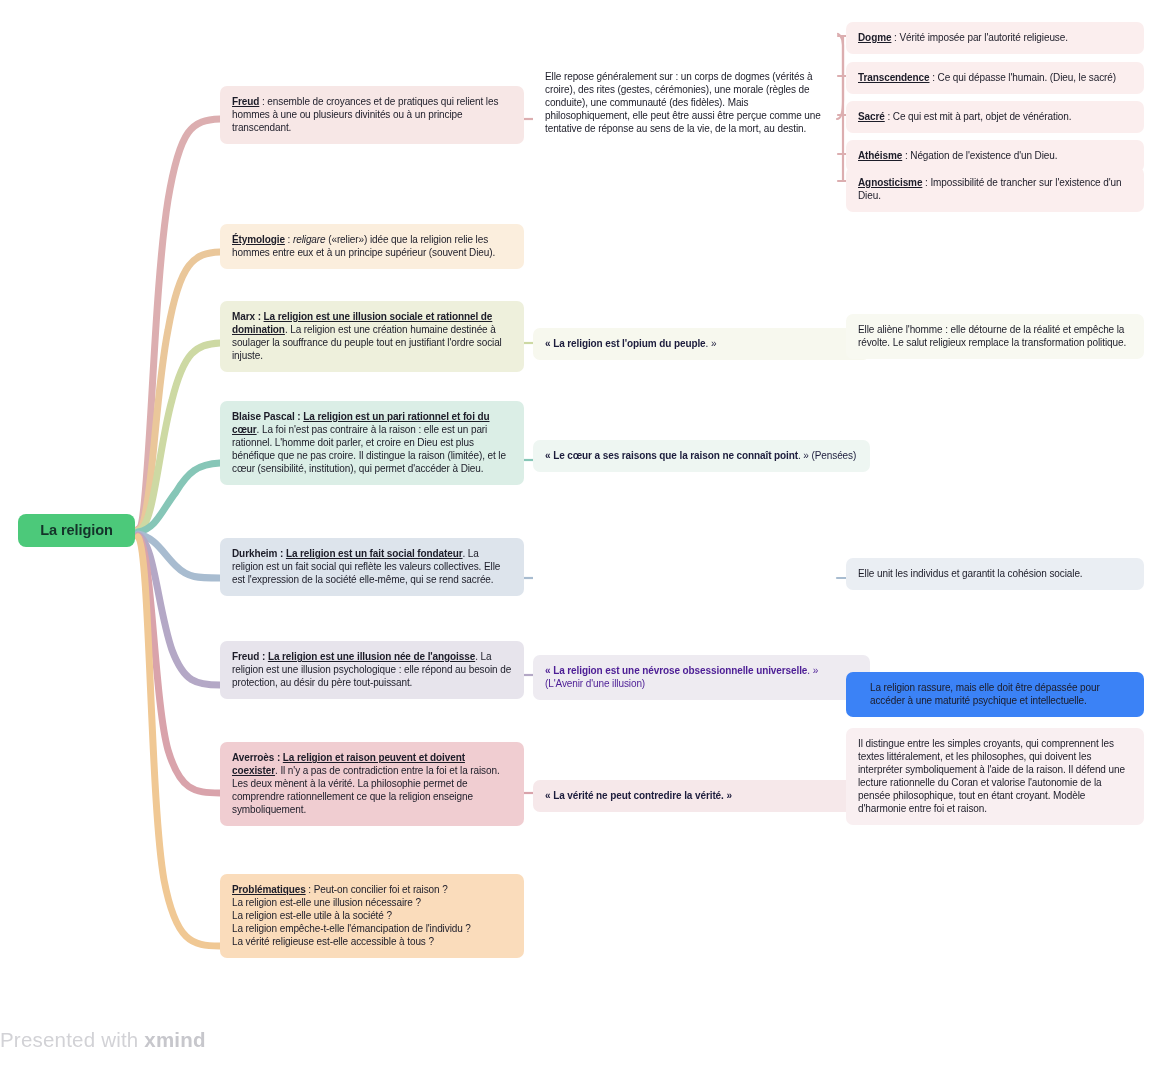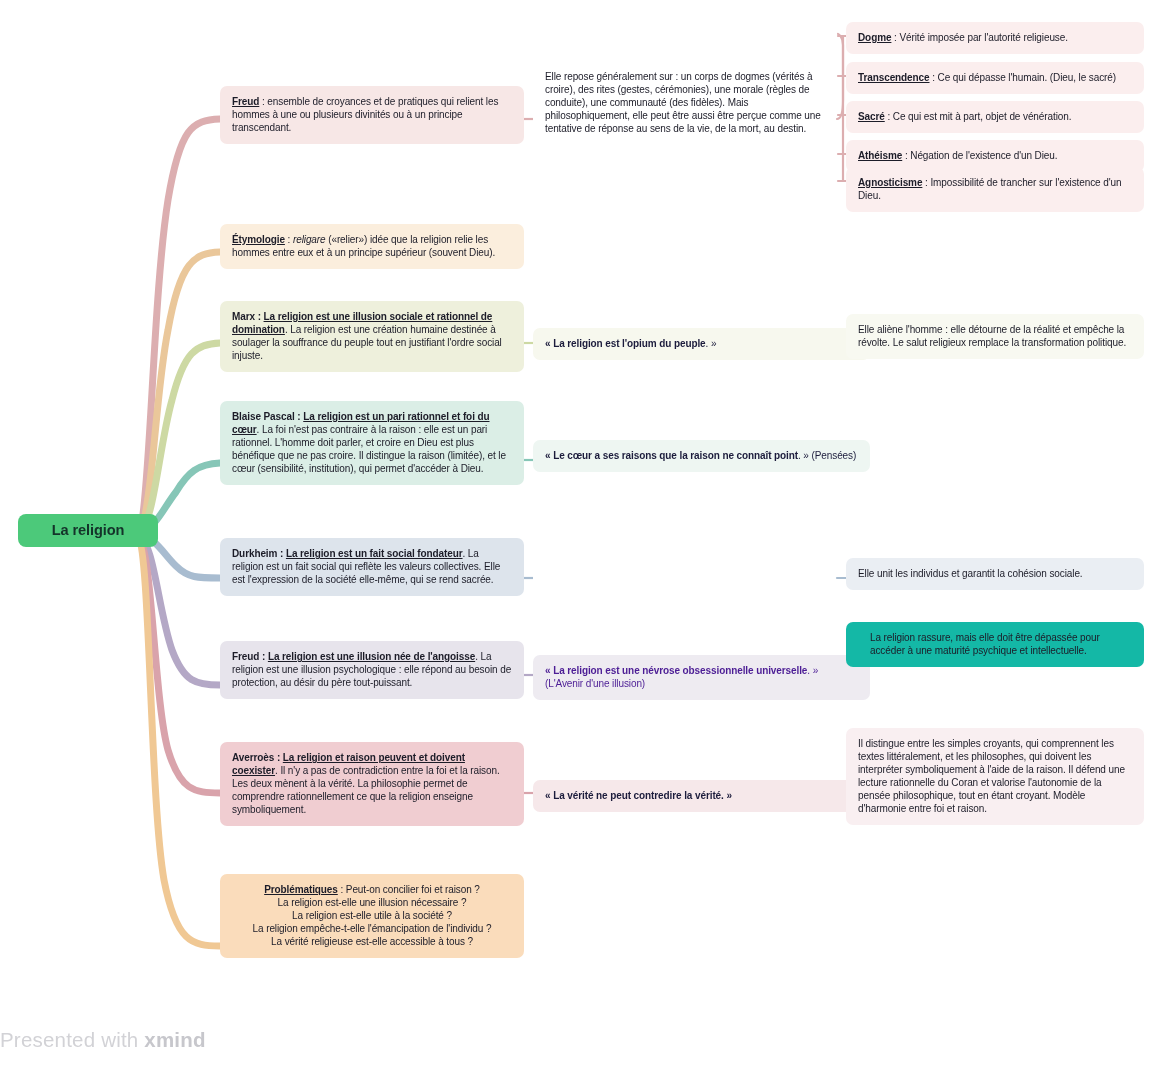--- a/index.html
+++ b/index.html
@@ -31,21 +31,21 @@
     padding: 9px 12px 10px 12px;
     white-space: normal;
   }
   .node .b   { font-weight: bold; }
   .node .bu  { font-weight: bold; text-decoration: underline; }
   .node .it  { font-style: italic; }
 
   
   #root-node {
     left: 18px; top: 514px;
-    width: 140px; height: 33px;
+    width: 117px; height: 33px;
     background: #4cc97a;
     border-radius: 8px;
     display: flex; align-items: center; justify-content: center;
     font-size: 14.6px; font-weight: bold; color: #14332a;
     padding: 4px;
   }
 
   
   .c1 { left: 220px; width: 304px; }
   
@@ -54,39 +54,39 @@
   .c3 { left: 846px; width: 298px; }
 
   #n-notion     { top: 86px;  background: #f7e7e6; }
   #n-repose     { top: 61px;  background: transparent; width: 300px; }
   #n-etym       { top: 224px; background: #fbeedd; }
   #n-marx       { top: 301px; background: #eef0dc; }
   #n-pascal     { top: 401px; background: #dbeee6; }
   #n-durkheim   { top: 538px; background: #dde4ec; }
   #n-freud      { top: 641px; background: #e7e4ec; }
   #n-averroes   { top: 742px; background: #f0cdd1; }
-  #n-problem    { top: 874px; background: #fadcbb; text-align: center; }
+  #n-problem    { top: 874px; background: #fadcbb; }
 
   #q-marx       { top: 328px; background: #f7f8ee; font-weight: bold; color:#1c1c3c; }
   #q-pascal     { top: 440px; background: #eef6f2; font-weight: bold; color:#1c1c3c; }
   #q-durkheim   { top: 552px; background: #e7ecf2; font-weight: bold; color:#1c1c3c; }
   #q-freud      { top: 655px; background: #eeebf1; font-weight: bold; color:#4c1d95; }
   #q-averroes   { top: 780px; background: #f6e8ea; font-weight: bold; color:#1c1c3c; }
 
   #q-marx .reg, #q-pascal .reg, #q-durkheim .reg,
   #q-freud .reg, #q-averroes .reg { font-weight: normal; }
 
   #s-dogme        { top: 22px;  background: #fbeeee; }
   #s-transcend    { top: 62px;  background: #fbeeee; }
   #s-sacre        { top: 101px; background: #fbeeee; }
   #s-atheisme     { top: 140px; background: #fbeeee; }
   #s-agnostic     { top: 167px; background: #fbeeee; }
   #e-marx         { top: 314px; background: #f8f9f1; }
   #e-durkheim     { top: 558px; background: #eaeef3; }
-  #e-freud        { top: 622px; background: #14b8a6; padding-left: 24px; }
+  #e-freud        { top: 672px; background: #3b82f6; padding-left: 24px; }
   #e-averroes     { top: 728px; background: #f9eff1; }
 
   #footer {
     position: absolute;
     left: 0; right: 0; top: 1028px;
     text-align: left;
     color: #d2d2d6;
     font-size: 20.5px;
     letter-spacing: 0.2px;
   }

